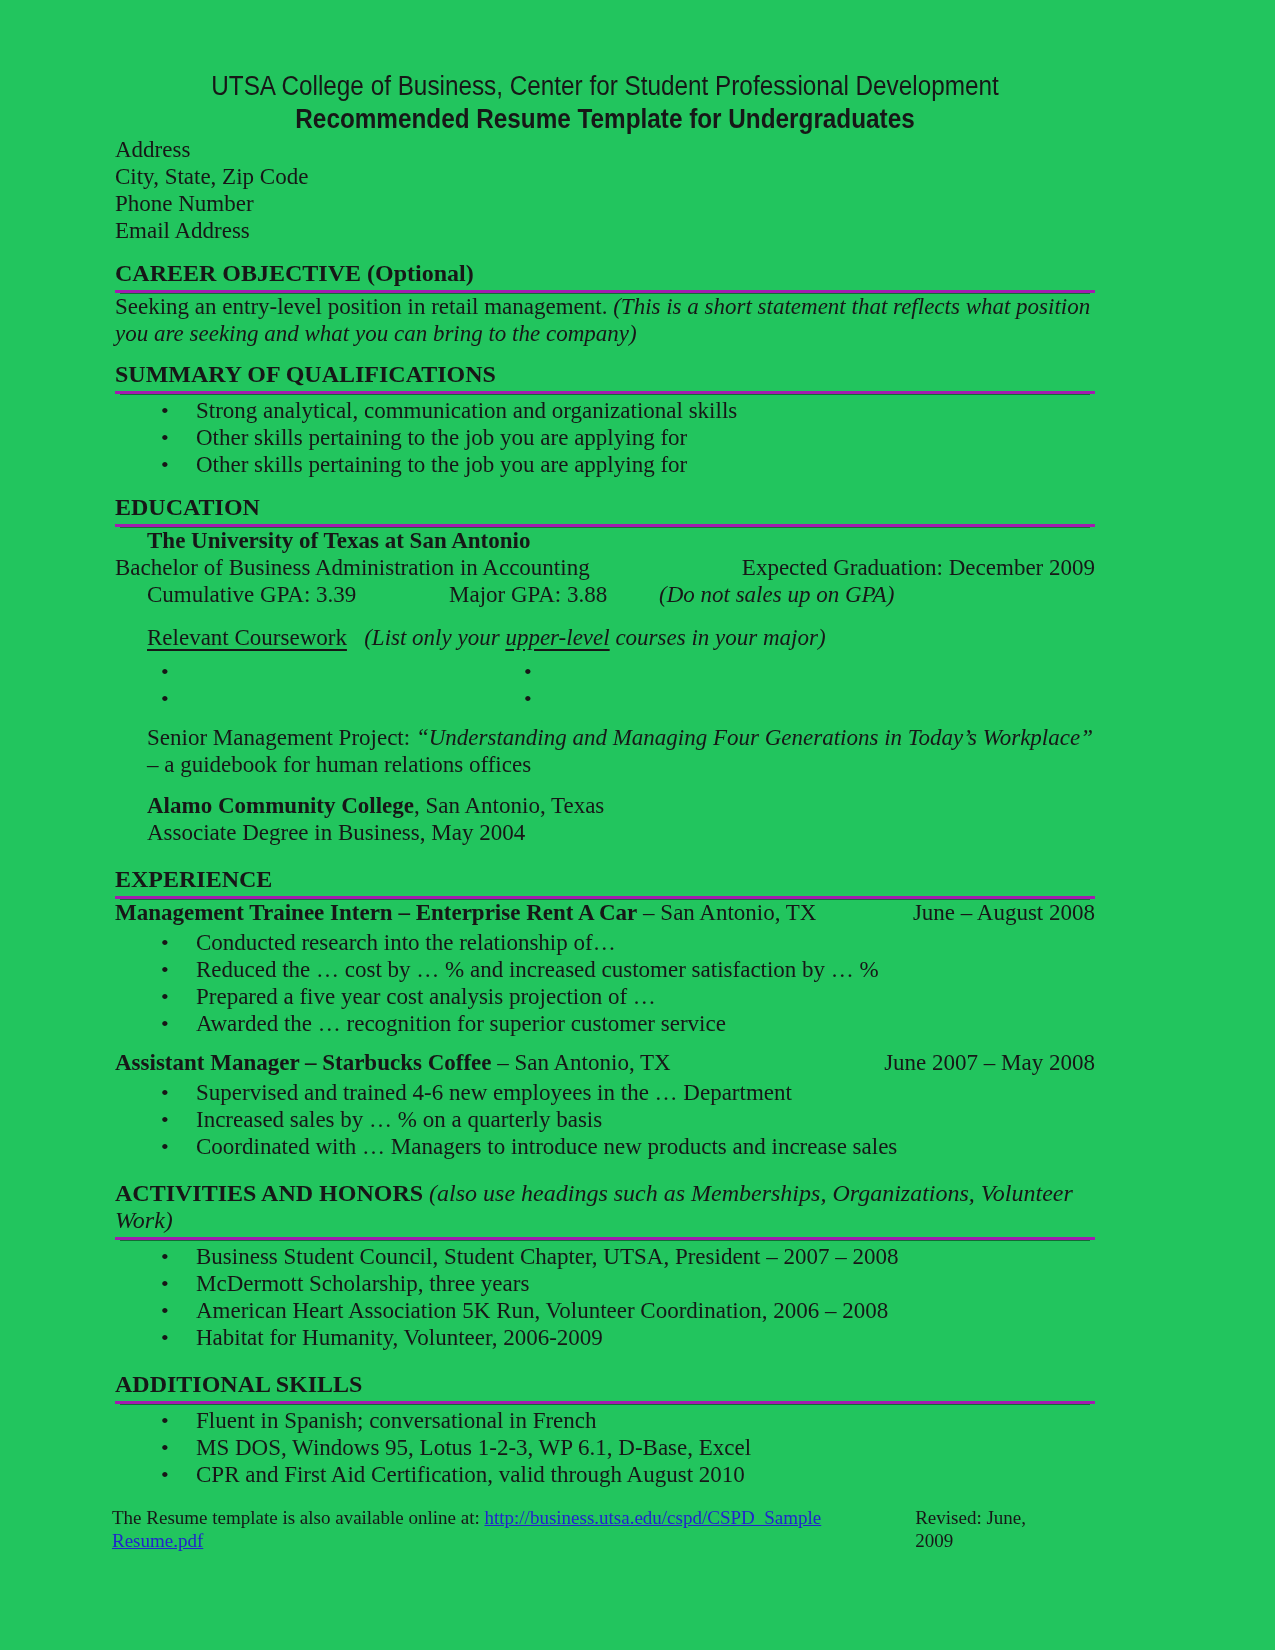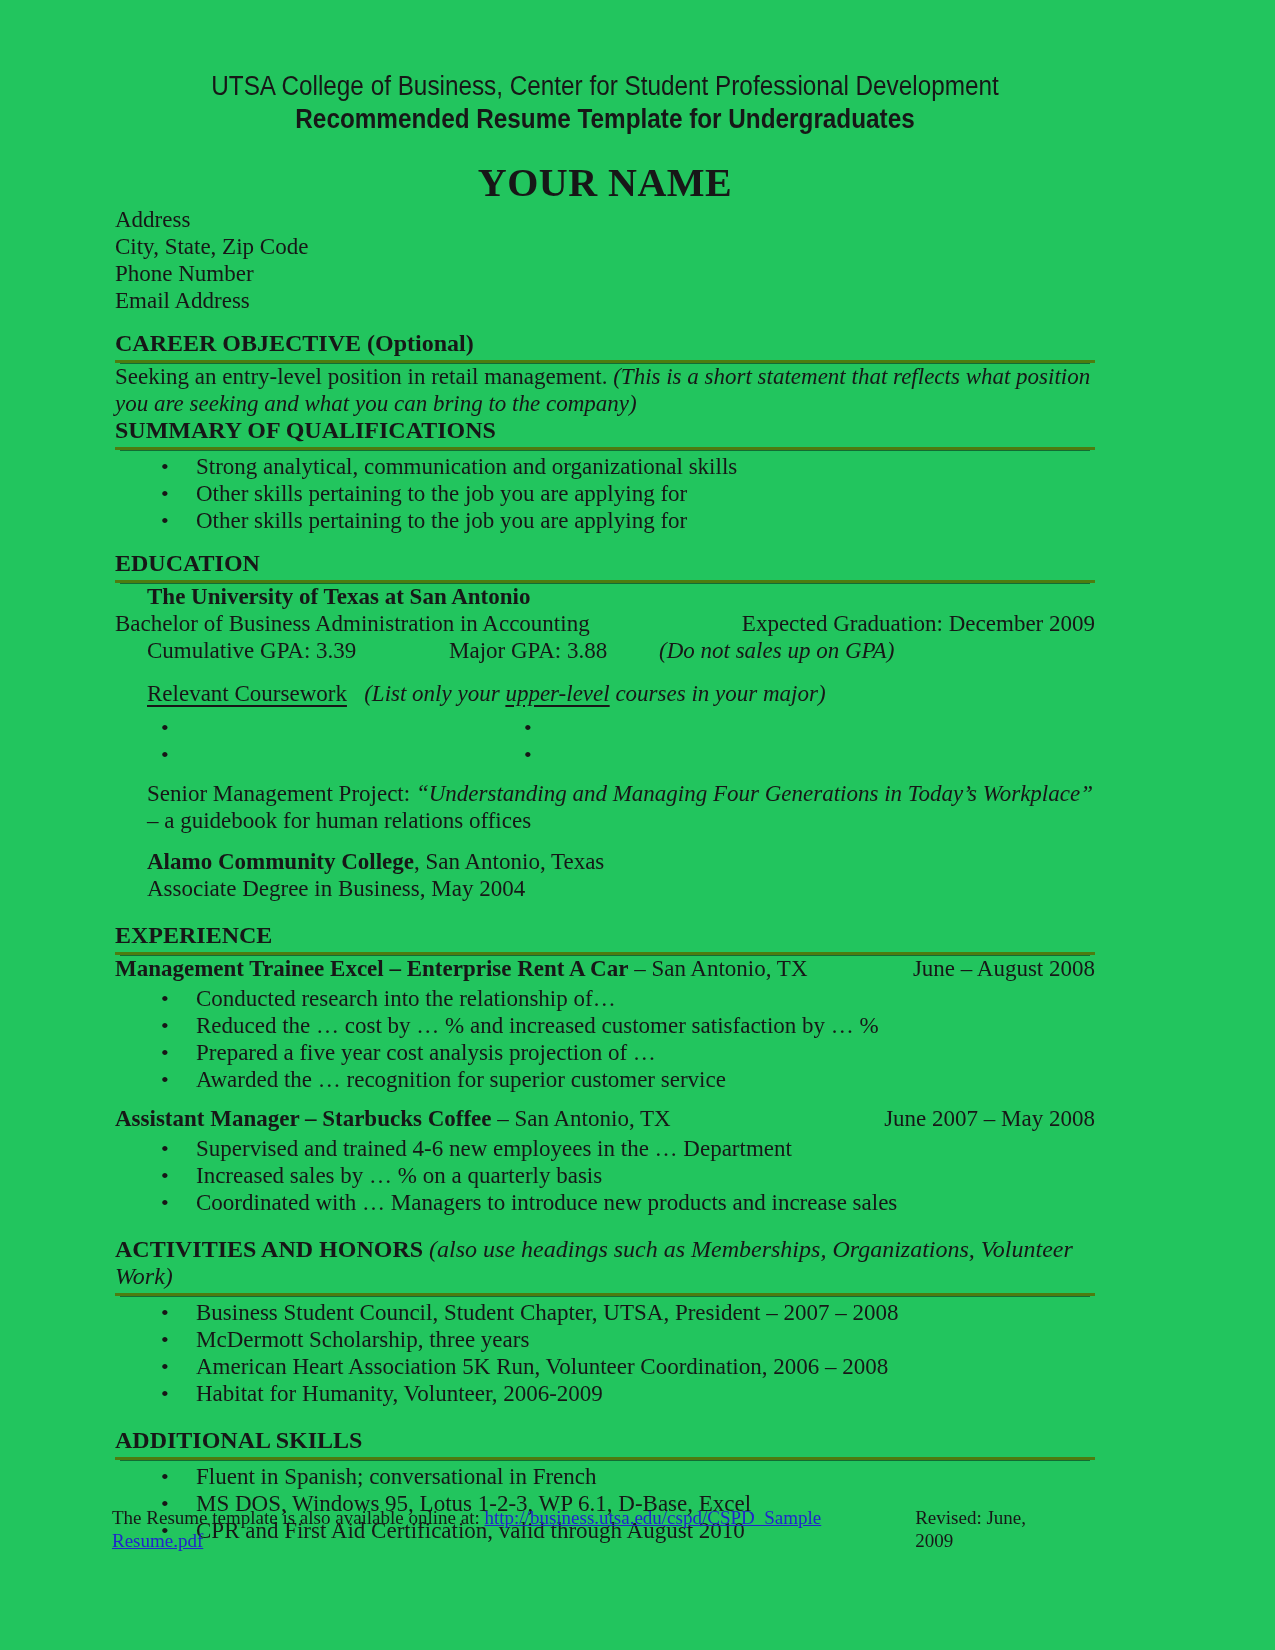--- a/index.html
+++ b/index.html
@@ -16,23 +16,23 @@
           font-size:27px; line-height:33px; transform:scaleX(0.9); }
   .sans.bold { font-weight:bold; }
 
   .name { text-align:center; font-weight:bold; font-size:40px; line-height:46px;
           margin-top:24px; letter-spacing:0.5px; }
   .addr { text-align:left; font-size:23px; line-height:27px; }
 
   
   section { display:block; }
   .sec { font-size:24px; line-height:27px; font-weight:bold; margin:0;
-         border-bottom:3px solid #4d7c0f; padding-bottom:3px;
+         border-bottom:3px solid #a21caf; padding-bottom:3px;
          box-shadow:0 6px 0 -5px rgba(0,0,0,0.45); }
-  .mt16 { margin-top:16px; } .mt14 { margin-top:0; }
+  .mt16 { margin-top:16px; } .mt14 { margin-top:14px; }
   .mt20 { margin-top:20px; }
 
   .body, .line { font-size:23px; line-height:27px; margin:0; }
   .line { display:block;margin-left:32px; }
   .i { font-style:italic; }
   .b { font-weight:bold; }
   .u { text-decoration:underline; text-underline-offset:4px; text-decoration-thickness:1.5px; }
 
   ul.blist { list-style:none; margin:3px 0 0 0; padding:0; }
   ul.blist li { position:relative; padding-left:81px; font-size:23px; line-height:27px;font-family:Liberation Serif, serif; }
@@ -59,21 +59,20 @@
 <div class="page">
   <div class="content">
     <div class="spacer-top"></div>
 
     <div>
       <div class="sans">UTSA College of Business, Center for Student Professional Development</div>
       <div class="sans bold">Recommended Resume Template for Undergraduates</div>
     </div>
 
     <div>
-      <div class="name">YOUR NAME</div>
       <div class="addr">Address</div>
       <div class="addr">City, State, Zip Code</div>
       <div class="addr">Phone Number</div>
       <div class="addr">Email Address</div>
     </div>
 
     <section class="mt16">
       <h2 class="sec">CAREER OBJECTIVE (Optional)</h2>
       <p class="body"><span>Seeking an entry-level position in retail management. </span><span class="i">(This is a short statement that reflects what position you are seeking and what you can bring to the company)</span></p>
     </section>
@@ -124,21 +123,21 @@
         <span class="b">Alamo Community College</span><span>, San Antonio, Texas</span>
       </div>
       <span class="line">Associate Degree in Business, May 2004</span>
     </section>
 
     <section class="mt20">
       <h2 class="sec">EXPERIENCE</h2>
 
       <div>
         <div class="flexrow">
-          <span><span class="b">Management Trainee Excel – Enterprise Rent A Car</span><span> – San Antonio, TX</span></span>
+          <span><span class="b">Management Trainee Intern – Enterprise Rent A Car</span><span> – San Antonio, TX</span></span>
           <span>June – August 2008</span>
         </div>
         <ul class="blist">
           <li>Conducted research into the relationship of…</li>
           <li>Reduced the … cost by … % and increased customer satisfaction by … %</li>
           <li>Prepared a five year cost analysis projection of …</li>
           <li>Awarded the … recognition for superior customer service</li>
         </ul>
       </div>
 

